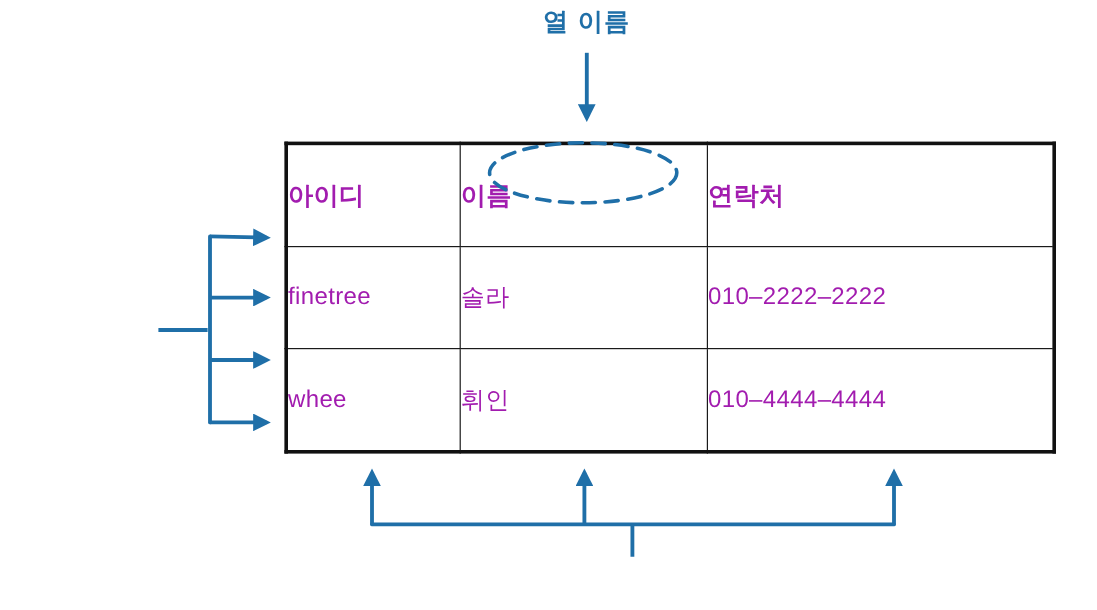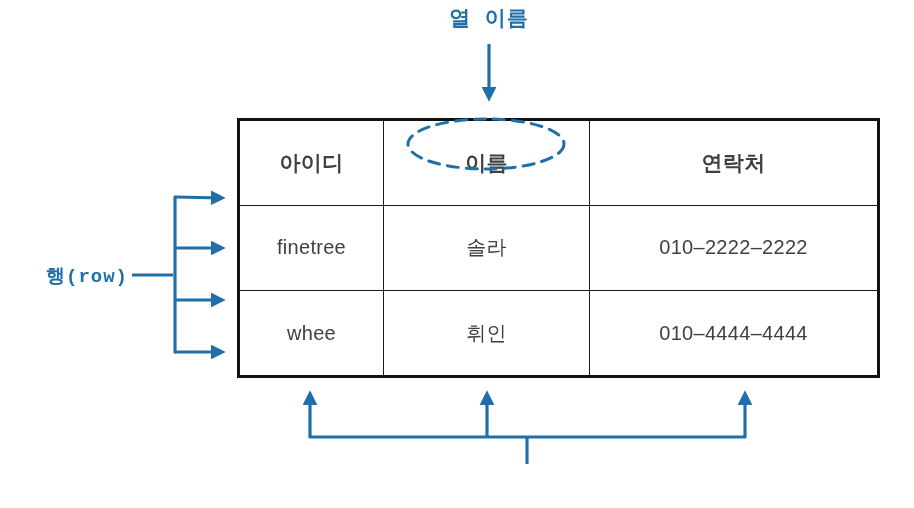--- a/index.html
+++ b/index.html
@@ -21,25 +21,25 @@
     top: 118px;
     width: 640px;
     height: 260px;
     border-collapse: collapse;
     table-layout: fixed;
     background: #ffffff;
     border: 3px solid #111111;
   }
   .db-table td, .db-table th {
     border: 1.5px solid #1a1a1a;
-    text-align: center;
+    text-align: left;
     vertical-align: middle;
     height: 52px;
     font-size: 20px;
-    color: #404040;
+    color: #a21caf;
     letter-spacing: 0.3px;
   }
   .db-table th { font-weight: bold; font-size: 21px; }
   .col-id    { width: 145px; }
   .col-name  { width: 206px; }
   .col-phone { width: 289px; }
 
   
   .overlay {
     position: absolute;
@@ -47,21 +47,20 @@
     width: 914px; height: 508px;
     pointer-events: none;
   }
 
   .note {
     position: absolute;
     color: #1f6fa8;
     font-weight: bold;
     white-space: nowrap;
     letter-spacing: 1px;
-    font-family: Liberation Mono, monospace;
   }
   .note-top {
     left: 489px;
     top: 4px;
     transform: translateX(-50%);
     font-size: 21px;
   }
   .note-left {
     left: 42px;
     top: 263px;
@@ -125,15 +124,14 @@
     <line x1="175" y1="352" x2="222" y2="352" stroke="#1f6fa8" stroke-width="3.2" marker-end="url(#arw)"></line>
 
     <line x1="310" y1="437" x2="745" y2="437" stroke="#1f6fa8" stroke-width="3.2" stroke-linecap="round"></line>
     <line x1="310" y1="437" x2="310" y2="394" stroke="#1f6fa8" stroke-width="3.2" marker-end="url(#arw)"></line>
     <line x1="487" y1="437" x2="487" y2="394" stroke="#1f6fa8" stroke-width="3.2" marker-end="url(#arw)"></line>
     <line x1="745" y1="437" x2="745" y2="394" stroke="#1f6fa8" stroke-width="3.2" marker-end="url(#arw)"></line>
     <line x1="527" y1="437" x2="527" y2="464" stroke="#1f6fa8" stroke-width="3.2"></line>
   </svg>
 
   <div class="note note-top">열 이름</div>
-  <div class="note note-left">행(row)</div>
 
 </div>
 
 </body></html>

